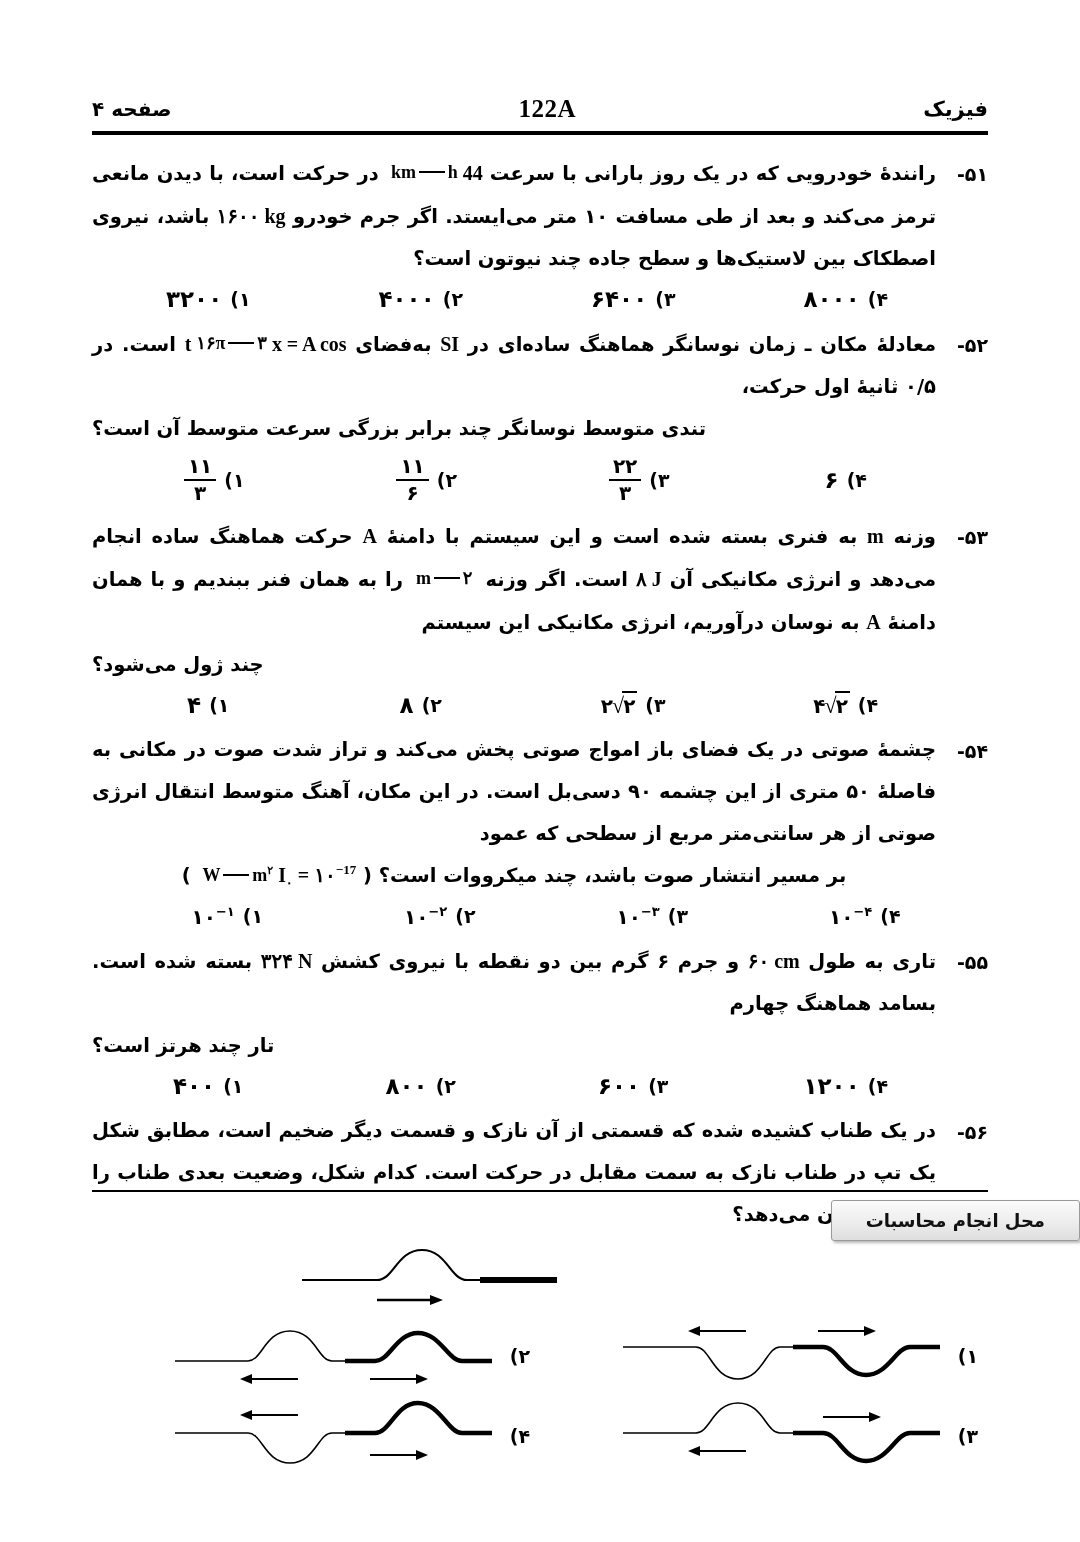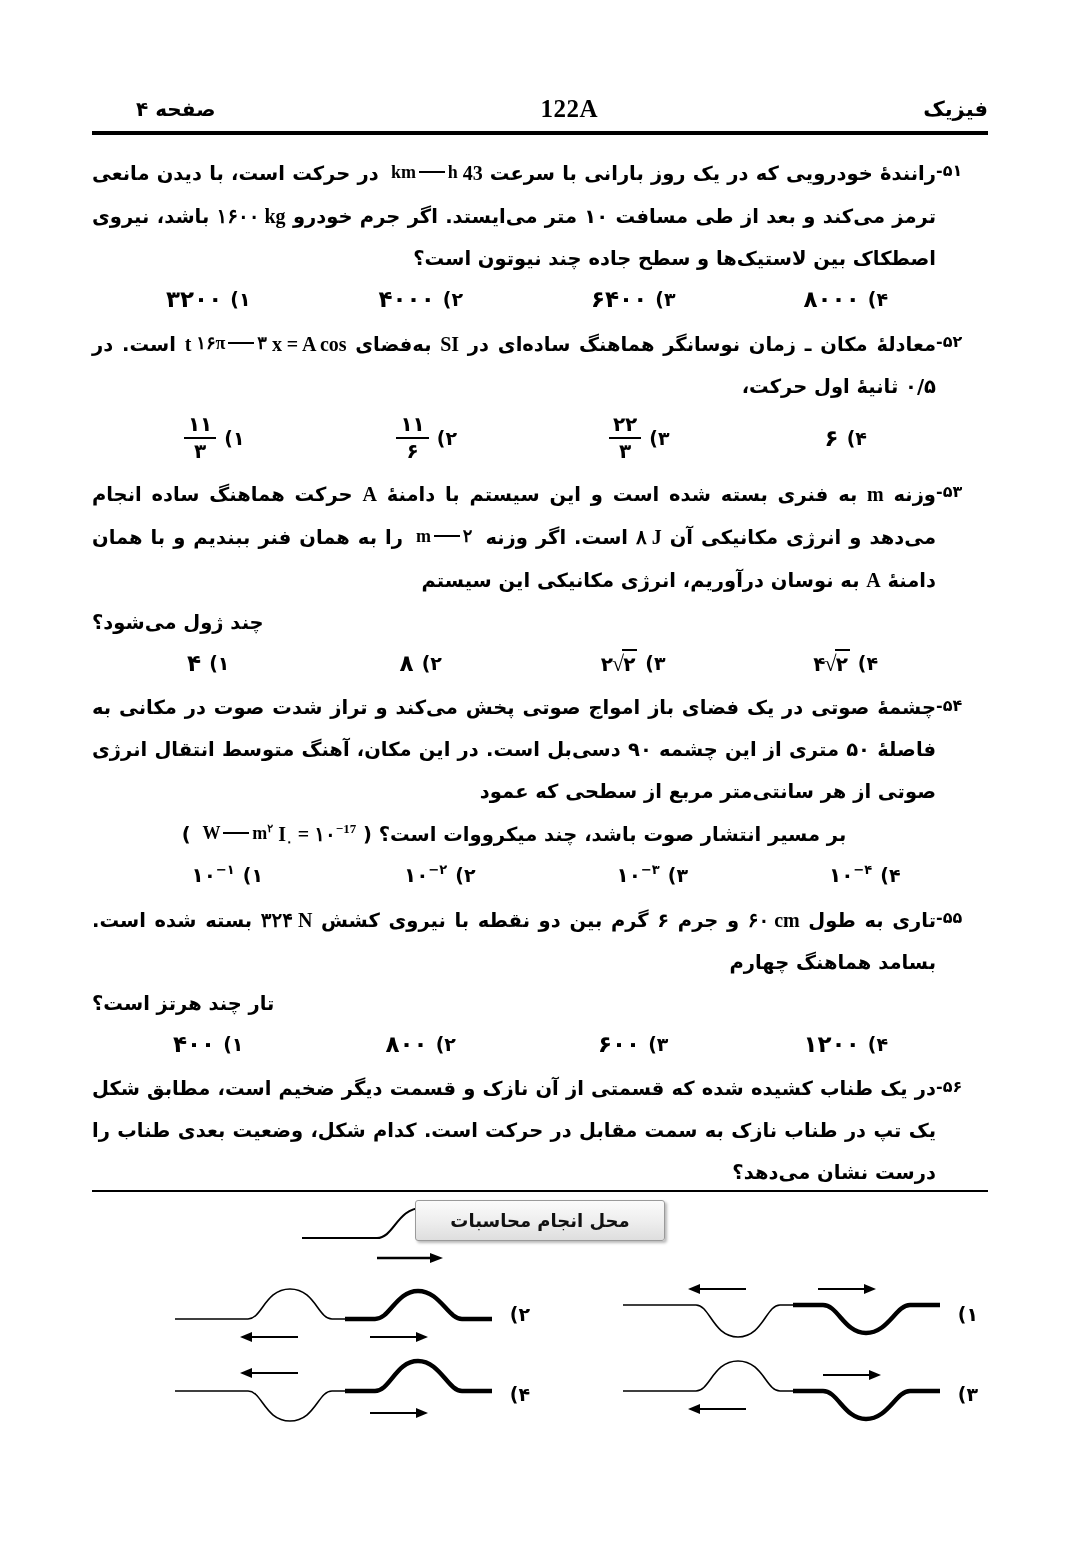--- a/index.html
+++ b/index.html
@@ -38,21 +38,20 @@
   }
   .header-code {
     font-size: 25px;
     font-weight: bold;
     font-family: "Liberation Serif", "DejaVu Serif", serif;
     letter-spacing: 0.5px;
   }
   .header-page {
     font-size: 20px;
     font-weight: bold;
-    margin-left: 44px;
   }
   .header-rule {
     position: absolute;
     top: 131px;
     right: 92px;
     left: 92px;
     height: 4px;
     background: #000;
   }
 
@@ -67,24 +66,24 @@
   .q {
     margin-bottom: 7px;
   }
   .q-body {
     display: flex;
     direction: rtl;
     align-items: flex-start;
   }
   .q-num {
     flex: 0 0 auto;
-    font-size: 16px;
+    font-size: 19px;
     font-weight: bold;
     width: 52px;
-    text-align: left;
+    text-align: right;
     padding-top: 4px;
     line-height: 1.9;
   }
   .q-text {
     flex: 1 1 auto;
     font-size: 19.5px;
     font-weight: bold;
     line-height: 2.15;
     text-align: justify;
     text-align-last: right;
@@ -246,21 +245,21 @@
     left: 92px;
     height: 2px;
     background: #000;
   }
   .calc-box {
     position: absolute;
     top: 1200px;
     left: 0;
     right: 0;
     display: flex;
-    justify-content: center;
+    justify-content: flex-start;
   }
   .calc-inner {
     border: 1px solid #9a9a9a;
     border-radius: 3px;
     background: linear-gradient(180deg,#fbfbfb 0%, #ededed 55%, #dedede 100%);
     box-shadow: 2px 2px 3px rgba(0,0,0,.28);
     padding: 9px 34px;
     font-size: 18px;
     font-weight: bold;
     color: #111;
@@ -279,21 +278,21 @@
   </div>
   <div class="header-rule"></div>
 
   <div class="questions">
 
     <div class="q">
       <div class="q-body">
         <div class="q-num">۵۱-</div>
         <div class="q-text">
           <span>رانندهٔ خودرویی که در یک روز بارانی با سرعت</span>
-          <span class="lat">43</span><span class="ifrac">
+          <span class="lat">44</span><span class="ifrac">
               <span class="num">km</span>
               <span class="bar"></span>
               <span class="den">h</span>
             </span>
           <span>در حرکت است، با دیدن مانعی ترمز می‌کند و بعد از طی مسافت</span>
           <span>۱۰ متر می‌ایستد. اگر جرم خودرو</span>
           <span class="lat">۱۶۰۰ kg</span>
           <span>باشد، نیروی اصطکاک بین لاستیک‌ها و سطح جاده چند نیوتون است؟</span>
         </div>
       </div>
@@ -326,20 +325,24 @@
           <span>به‌فضای</span>
           <span class="lat">x = A cos</span><span class="ifrac">
               <span class="num">۱۶π</span>
               <span class="bar"></span>
               <span class="den">۳</span>
             </span><span class="lat">t</span>
           <span>است. در</span>
           <span>۰/۵</span>
           <span>ثانیهٔ اول حرکت،</span>
         </div>
+      </div>
+      <div class="q-body">
+        <div class="q-num"></div>
+        <div class="q-text left-last">تندی متوسط نوسانگر چند برابر بزرگی سرعت متوسط آن است؟</div>
       </div>
       <div class="opts tall">
         <div class="opt">
           <span class="opt-key">۴)</span>
           <span class="opt-val">۶</span>
         </div>
         <div class="opt">
           <span class="opt-key">۳)</span>
           <span class="ofrac">
               <span class="num">۲۲</span>

